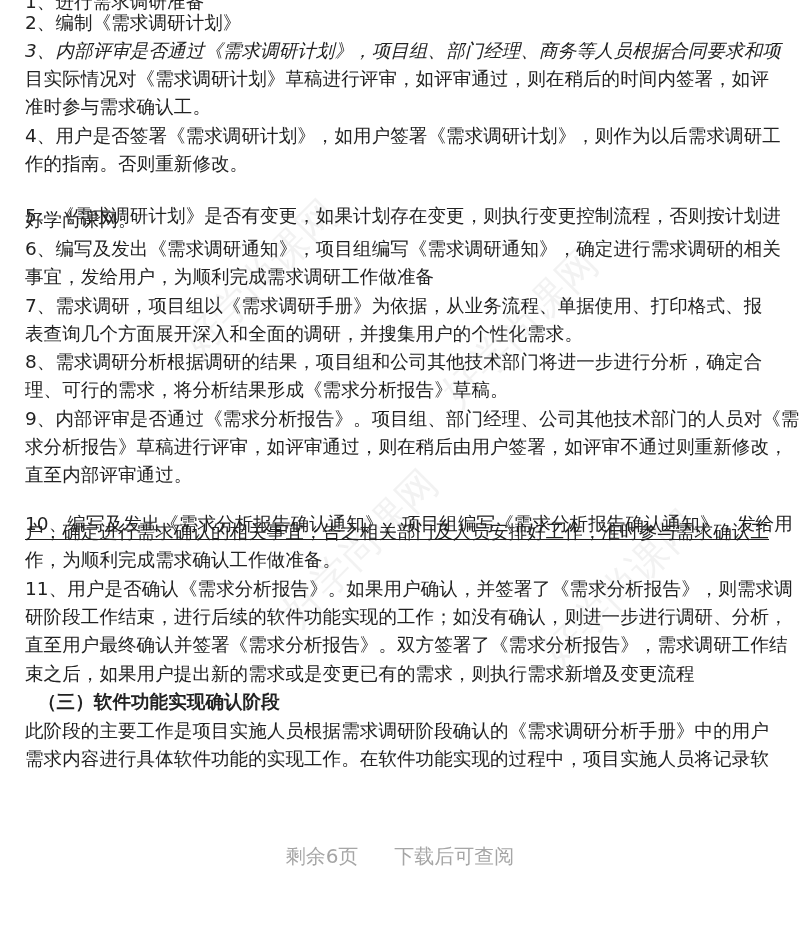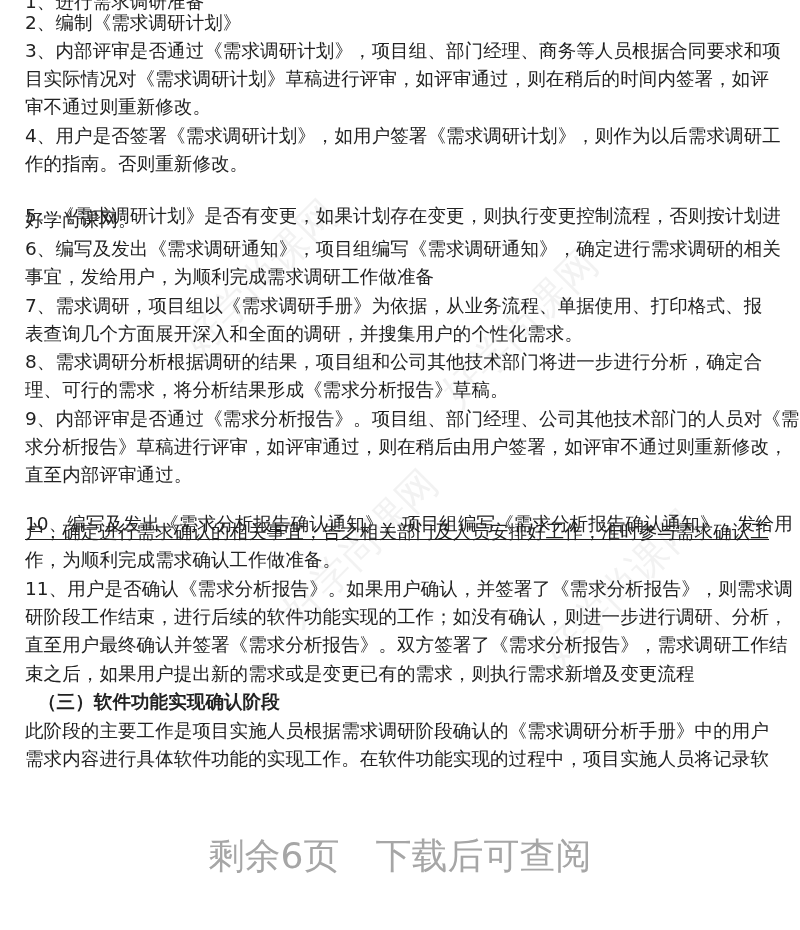--- a/index.html
+++ b/index.html
@@ -45,21 +45,21 @@
       white-space: nowrap;
       pointer-events: none;
     }
     .more-banner {
       position: absolute;
       left: 0;
       top: 828px;
       width: 800px;
       height: 56px;
       text-align: center;
-      font-size: 36px;
+      font-size: 20px;
       line-height: 56px;
       color: #a6a6a6;
       cursor: pointer;
     }
     .more-banner .gap {
       display: inline-block;
       width: 36px;
     }
   </style>
 </head>
@@ -67,23 +67,23 @@
 
 <div class="page">
   <div class="watermark" style="left:160px; top:250px;">好学尚课网</div>
   <div class="watermark" style="left:420px; top:300px;">好学尚课网</div>
   <div class="watermark" style="left:260px; top:520px;">好学尚课网</div>
   <div class="watermark" style="left:520px; top:560px;">好学尚课网</div>
 
   <div id="lines">
       <div class="line" style="top: -12px;">1、进行需求调研准备</div>
       <div class="line" style="top: 9px;">2、编制《需求调研计划》</div>
-      <div class="line" style="top: 37px;">3、内部评审是否通过《需求调研计划》，项目组、部门经理、商务等人员根据合同要求和项</div>
+      <div class="line" style="top: 37px; font-style: italic;">3、内部评审是否通过《需求调研计划》，项目组、部门经理、商务等人员根据合同要求和项</div>
       <div class="line" style="top: 65px;">目实际情况对《需求调研计划》草稿进行评审，如评审通过，则在稍后的时间内签署，如评</div>
-      <div class="line" style="top: 93px;">审不通过则重新修改。</div>
+      <div class="line" style="top: 93px;">准时参与需求确认工。</div>
       <div class="line" style="top: 122px;">4、用户是否签署《需求调研计划》，如用户签署《需求调研计划》，则作为以后需求调研工</div>
       <div class="line" style="top: 150px;">作的指南。否则重新修改。</div>
       <div class="line" style="top: 178px; margin-top: 24px;">5、《需求调研计划》是否有变更，如果计划存在变更，则执行变更控制流程，否则按计划进</div>
       <div class="line" style="top: 206px;">好学尚课网。</div>
       <div class="line" style="top: 235px;">6、编写及发出《需求调研通知》，项目组编写《需求调研通知》，确定进行需求调研的相关</div>
       <div class="line" style="top: 263px;">事宜，发给用户，为顺利完成需求调研工作做准备</div>
       <div class="line" style="top: 292px;">7、需求调研，项目组以《需求调研手册》为依据，从业务流程、单据使用、打印格式、报</div>
       <div class="line" style="top: 320px;">表查询几个方面展开深入和全面的调研，并搜集用户的个性化需求。</div>
       <div class="line" style="top: 348px;">8、需求调研分析根据调研的结果，项目组和公司其他技术部门将进一步进行分析，确定合</div>
       <div class="line" style="top: 376px;">理、可行的需求，将分析结果形成《需求分析报告》草稿。</div>

